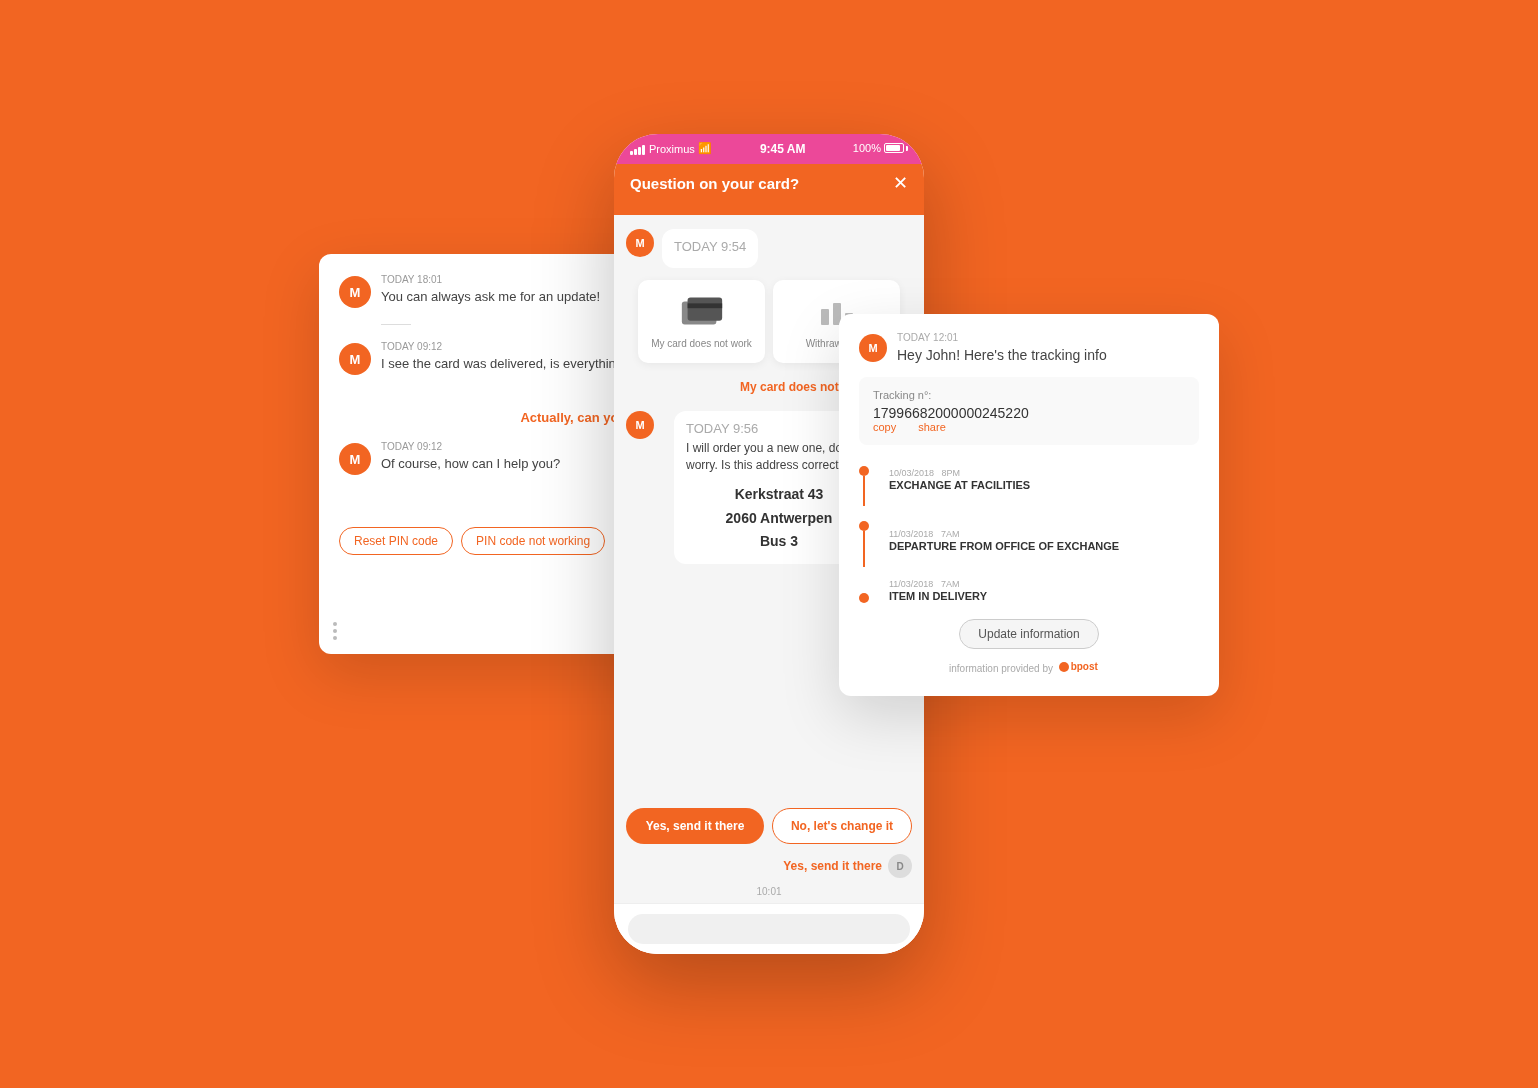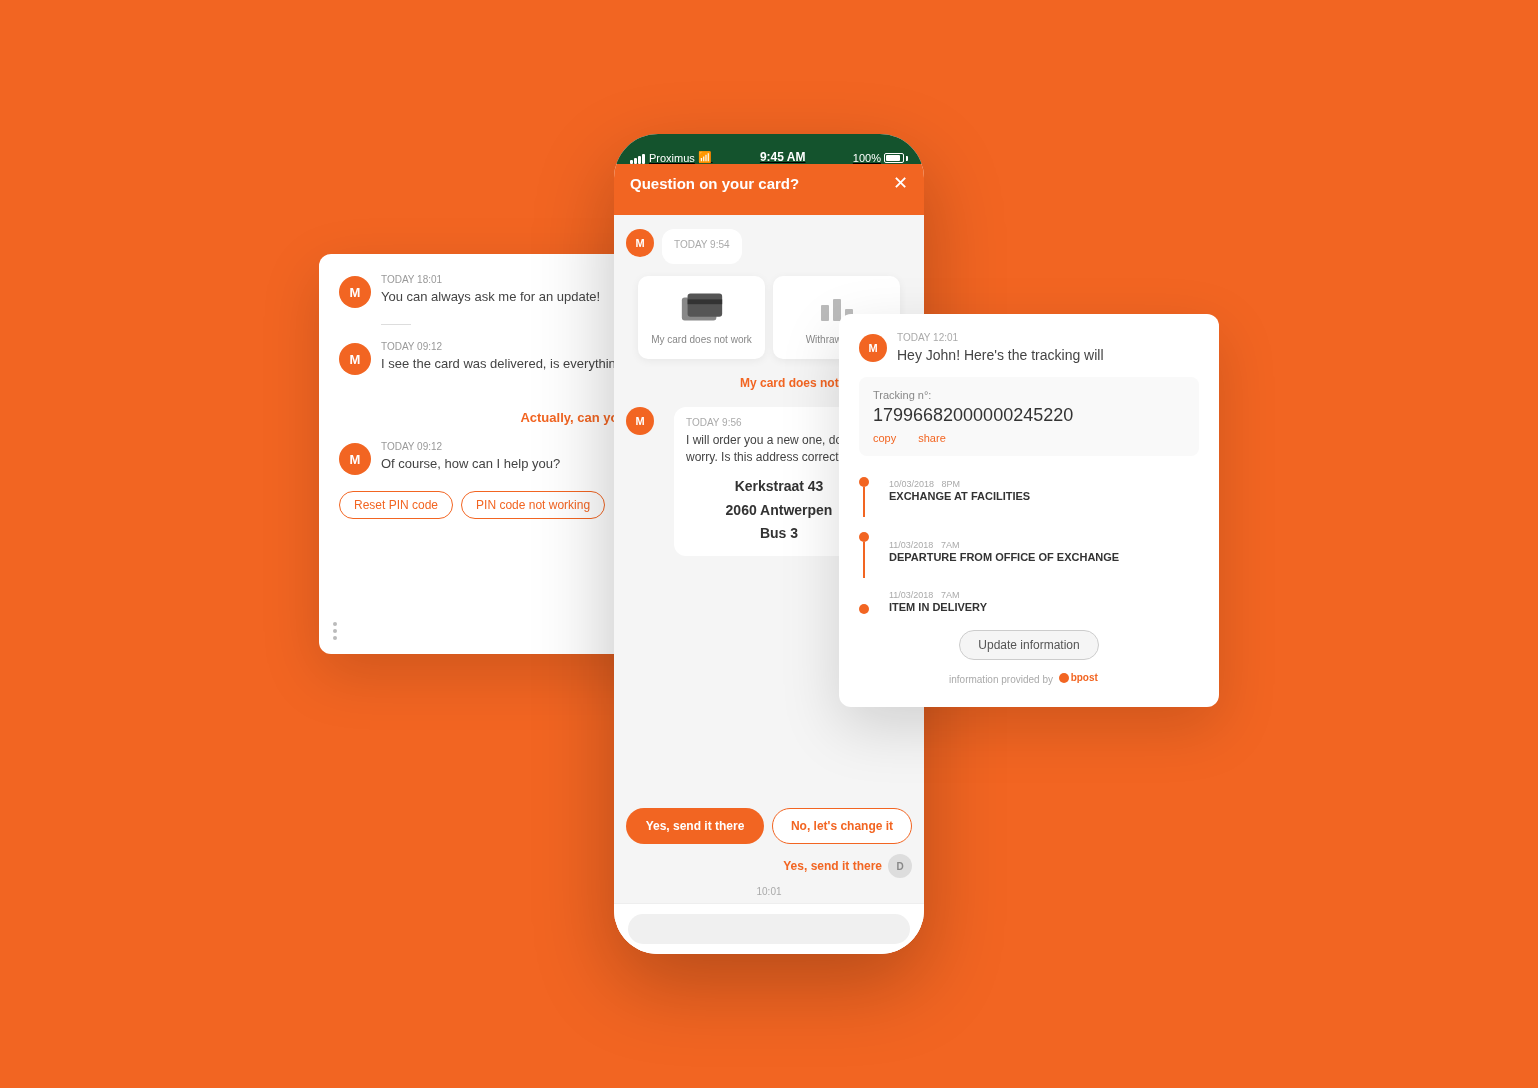--- a/index.html
+++ b/index.html
@@ -104,20 +104,21 @@
     }
 
     .outline-btn {
       border: 1.5px solid #F26522;
       background: transparent;
       color: #F26522;
       border-radius: 20px;
       padding: 6px 14px;
       font-size: 12px;
       cursor: pointer;
+      margin-top: 36px;
     }
 
     .left-panel-dots {
       position: absolute;
       bottom: 14px;
       left: 14px;
       display: flex;
       flex-direction: column;
       gap: 3px;
     }
@@ -140,27 +141,26 @@
       height: 820px;
       background: #fff;
       border-radius: 44px;
       box-shadow: 0 30px 80px rgba(0,0,0,0.25);
       overflow: hidden;
       display: flex;
       flex-direction: column;
     }
 
     .phone-status-bar {
-      background: #14532d;
+      background: #ec4899;
       padding: 8px 16px 0 16px;
       display: flex;
-      align-items: flex-end;
+      align-items: flex-start;
       justify-content: space-between;
       height: 30px;
-      text-decoration: underline;
     }
 
     .status-carrier {
       font-size: 11px;
       color: #fff;
       display: flex;
       align-items: center;
       gap: 4px;
     }
 
@@ -236,21 +236,21 @@
     }
 
     .phone-bubble {
       background: #fff;
       border-radius: 12px;
       padding: 10px 12px;
       max-width: 210px;
     }
 
     .phone-bubble-ts {
-      font-size: 10px;
+      font-size: 13px;
       color: #aaa;
       margin-bottom: 4px;
     }
 
     .phone-bubble-text {
       font-size: 12px;
       color: #444;
       line-height: 1.45;
     }
 
@@ -409,24 +409,23 @@
       margin-bottom: 12px;
     }
 
     .tracking-label {
       font-size: 11px;
       color: #888;
       margin-bottom: 4px;
     }
 
     .tracking-number {
-      font-size: 18px;
+      font-size: 14px;
       color: #333;
       font-weight: 500;
-      margin-bottom: 6px;
     }
 
     .tracking-actions {
       display: flex;
       gap: 22px;
     }
 
     .tracking-action-link {
       font-size: 11px;
       color: #F26522;
@@ -712,21 +711,21 @@
         <input class="phone-input-field" type="text" placeholder="" style="">
       </div>
     </div>
   </div>
 
   <div class="right-panel">
     <div class="right-panel-header">
       <div class="phone-avatar" style="width:28px;height:28px;font-size:11px;">M</div>
       <div>
         <div class="right-panel-ts">TODAY 12:01</div>
-        <div class="right-panel-title">Hey John! Here's the tracking will</div>
+        <div class="right-panel-title">Hey John! Here's the tracking info</div>
       </div>
     </div>
 
     <div class="tracking-box">
       <div class="tracking-label">Tracking n°:</div>
       <div class="tracking-number">17996682000000245220</div>
       <div class="tracking-actions">
         <span class="tracking-action-link">copy</span>
         <span class="tracking-action-link">share</span>
       </div>

